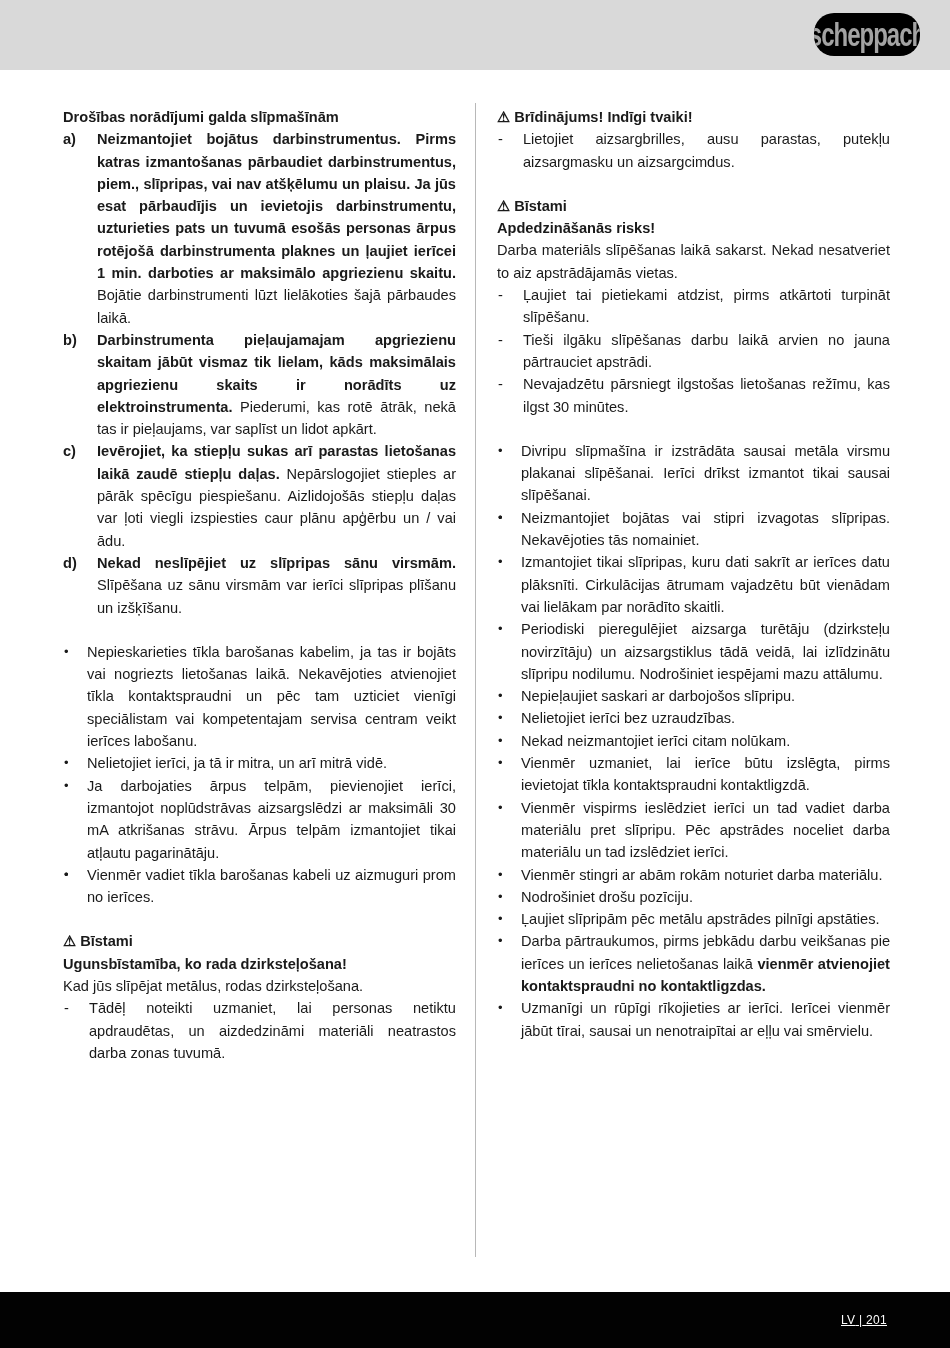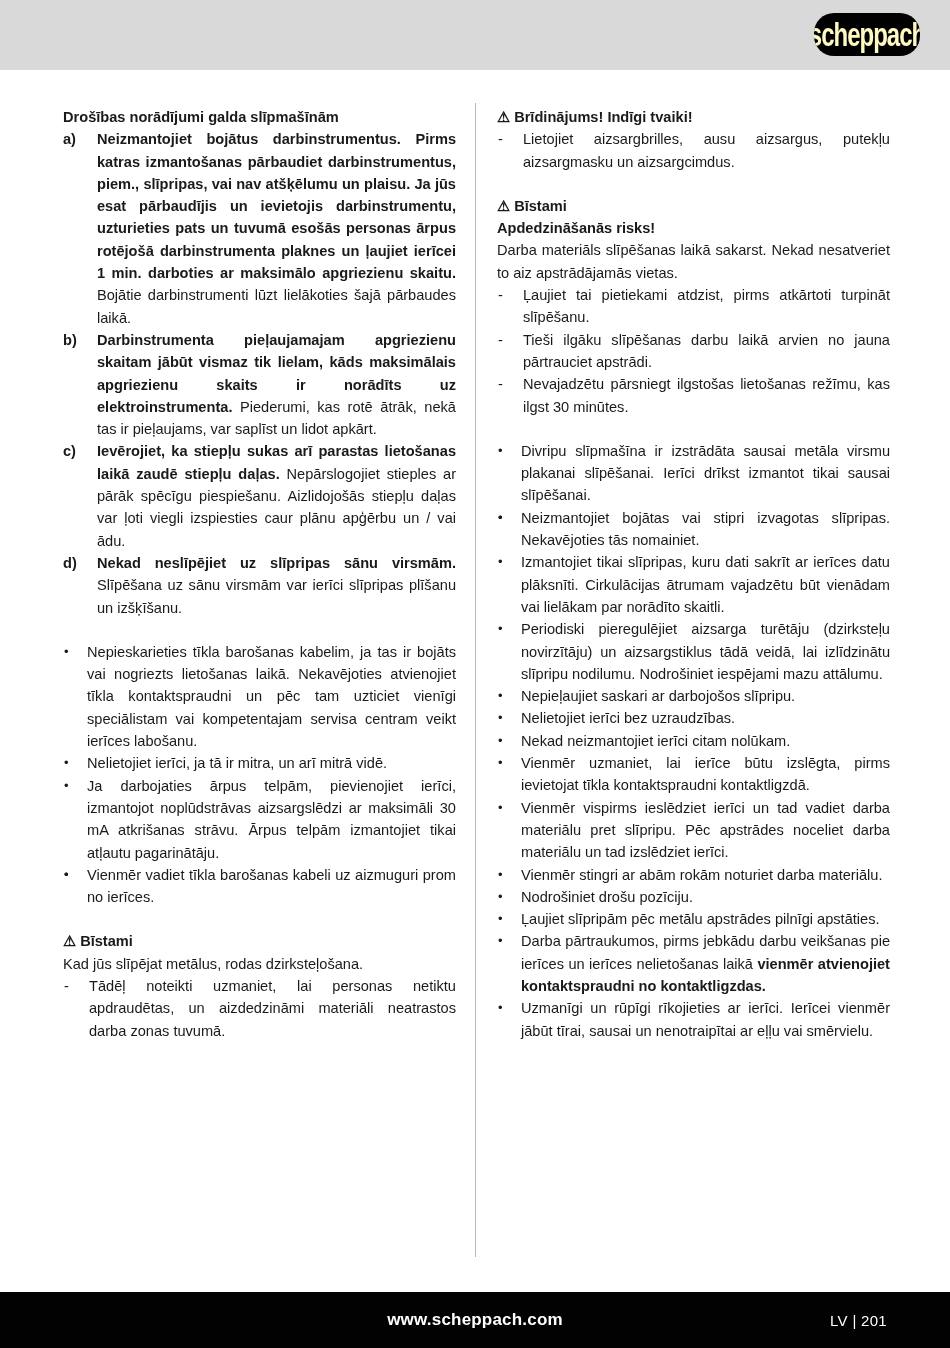--- a/index.html
+++ b/index.html
@@ -8,21 +8,21 @@
     background:#ffffff; overflow:hidden;
     font-family:"Liberation Sans", sans-serif;
     color:#1a1a1a;
   }
   .page { position:absolute; inset:0; }
 
   
   .header { position:absolute; top:0; left:0; width:950px; height:70px; background:#d9d9d9; }
   .logo {
     position:absolute; top:13px; right:30px; width:106px; height:43px;
-    background:#000; color:#fef9c3; display:flex; align-items:center; justify-content:center;
+    background:#000; color:#a3a3a3; display:flex; align-items:center; justify-content:center;
     overflow:hidden;
     border-radius:20px;
   }
   .logo-text {
     font-weight:bold; font-size:24px; line-height:1; letter-spacing:-1px;
     transform:scaleY(1.35); display:inline-block;
   }
 
   
   .divider { position:absolute; left:475px; top:103px; width:1px; height:1154px; background:#b8b8b8; }
@@ -51,21 +51,21 @@
   .li .bullet-glyph { font-size:13px; }
 
   
   .footer { position:absolute; left:0; bottom:0; width:950px; height:56px; background:#020202; color:#fff; }
   .footer .site {
     position:absolute; left:0; right:0; top:50%; transform:translateY(-50%);
     text-align:center; font-weight:bold; font-size:17px; letter-spacing:0.2px;
   }
   .footer .pageref {
     position:absolute; right:63px; top:50%; transform:translateY(-50%);
-    font-size:15px; letter-spacing:0.3px;
+    font-size:12px; letter-spacing:0.3px;text-decoration:underline;
   }
 </style>
 </head>
 <body>
 
 <div class="page">
 
   <div class="header">
     <div class="logo">
       <span class="logo-text">scheppach</span>
@@ -108,31 +108,32 @@
       <div class="li"><span class="marker bullet-glyph">•</span><span>Nelietojiet ierīci, ja tā ir mitra, un arī mitrā vidē.</span></div>
       <div class="li"><span class="marker bullet-glyph">•</span><span>Ja darbojaties ārpus telpām, pievienojiet ierīci, izmantojot noplūdstrāvas aizsargslēdzi ar maksimāli 30 mA atkrišanas strāvu. Ārpus telpām izmantojiet tikai atļautu pagarinātāju.</span></div>
       <div class="li"><span class="marker bullet-glyph">•</span></div>
       <div class="li"><span class="marker bullet-glyph">•</span><span>Vienmēr vadiet tīkla barošanas kabeli uz aizmuguri prom no ierīces.</span></div>
     </div>
 
     <div class="gap"></div>
 
     <p class="b"><span>⚠</span>
       <span>Bīstami</span></p>
+    <p class="b">Ugunsbīstamība, ko rada dzirksteļošana!</p>
     <p>Kad jūs slīpējat metālus, rodas dzirksteļošana.</p>
     <div>
       <div class="li dash"><span class="marker">-</span><span>Tādēļ noteikti uzmaniet, lai personas netiktu apdraudētas, un aizdedzināmi materiāli neatrastos darba zonas tuvumā.</span></div>
     </div>
   </div>
 
   <div class="col col2">
     <p class="b"><span>⚠</span>
       <span>Brīdinājums! Indīgi tvaiki!</span></p>
     <div>
-      <div class="li dash"><span class="marker">-</span><span>Lietojiet aizsargbrilles, ausu aizsargus, putekļu aizsargmasku un aizsargcimdus.</span></div>
+      <div class="li dash"><span class="marker">-</span><span>Lietojiet aizsargbrilles, ausu parastas, putekļu aizsargmasku un aizsargcimdus.</span></div>
     </div>
 
     <div class="gap"></div>
 
     <p class="b"><span>⚠</span>
       <span>Bīstami</span></p>
     <p class="b">Apdedzināšanās risks!</p>
     <p>Darba materiāls slīpēšanas laikā sakarst. Nekad nesatveriet to aiz apstrādājamās vietas.</p>
     <div>
       <div class="li dash"><span class="marker">-</span><span>Ļaujiet tai pietiekami atdzist, pirms atkārtoti turpināt slīpēšanu.</span></div>
@@ -156,19 +157,18 @@
       <div class="li"><span class="marker bullet-glyph">•</span><span>Vienmēr stingri ar abām rokām noturiet darba materiālu.</span></div>
       <div class="li"><span class="marker bullet-glyph">•</span><span>Nodrošiniet drošu pozīciju.</span></div>
       <div class="li"><span class="marker bullet-glyph">•</span><span>Ļaujiet slīpripām pēc metālu apstrādes pilnīgi apstāties.</span></div>
       <div class="li"><span class="marker bullet-glyph">•</span><span>Darba pārtraukumos, pirms jebkādu darbu veikšanas pie ierīces un ierīces nelietošanas laikā</span>
         <span class="b">vienmēr atvienojiet kontaktspraudni no kontaktligzdas.</span></div>
       <div class="li"><span class="marker bullet-glyph">•</span><span>Uzmanīgi un rūpīgi rīkojieties ar ierīci. Ierīcei vienmēr jābūt tīrai, sausai un nenotraipītai ar eļļu vai smērvielu.</span></div>
     </div>
   </div>
 
   <div class="footer">
-    <span class="site">www.scheppach.com</span>
     <span class="pageref"><span>LV</span>
       <span>|</span>
       <span>201</span></span>
   </div>
 
 </div>
 
 </body></html>

